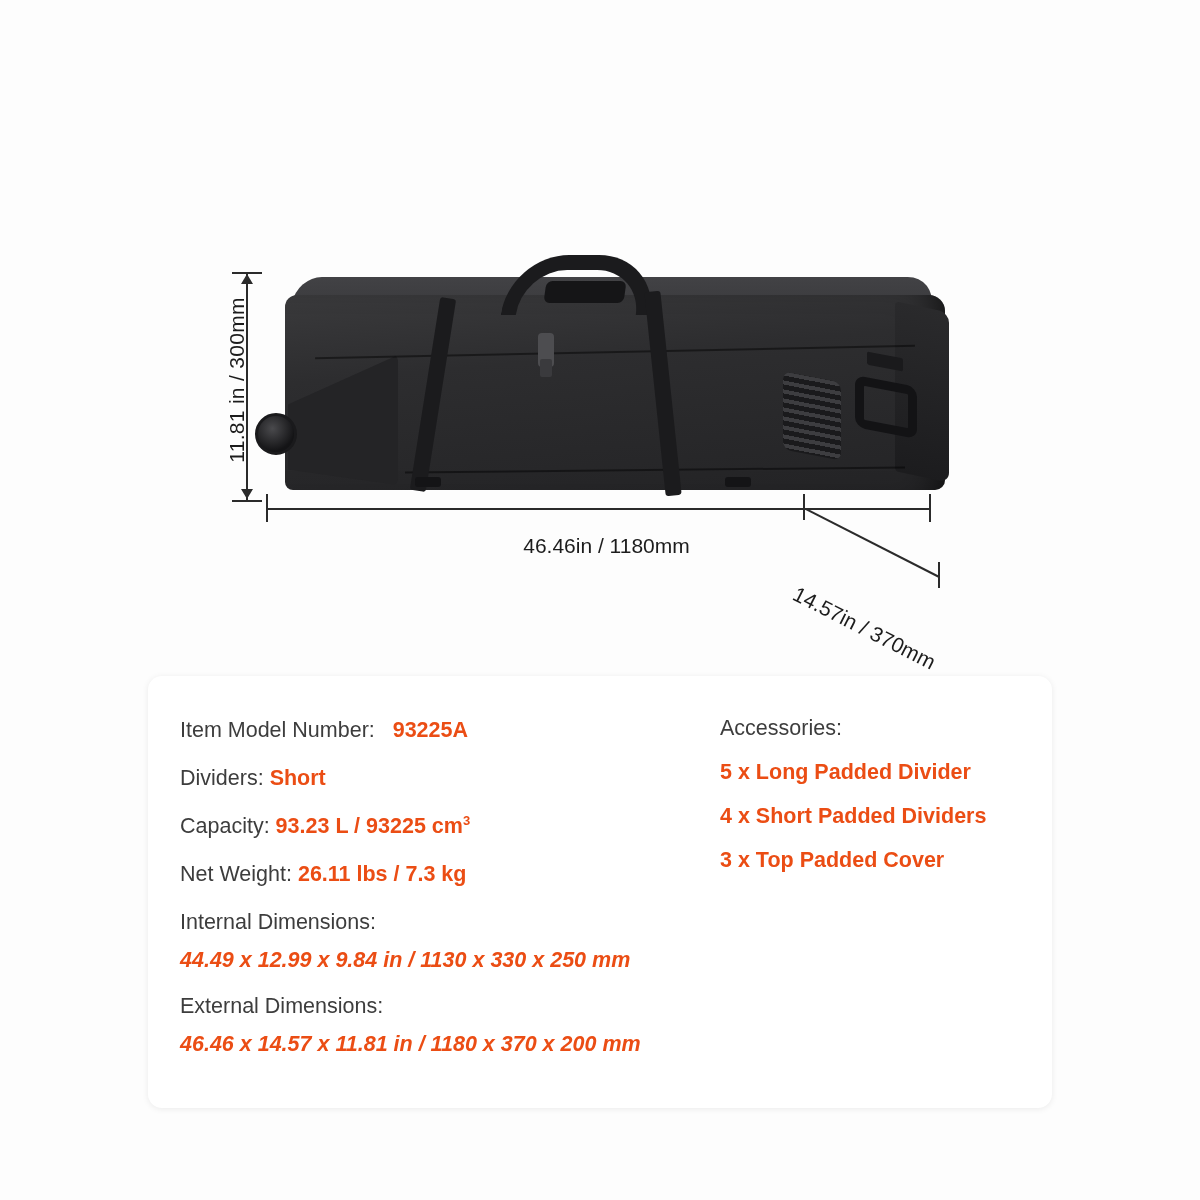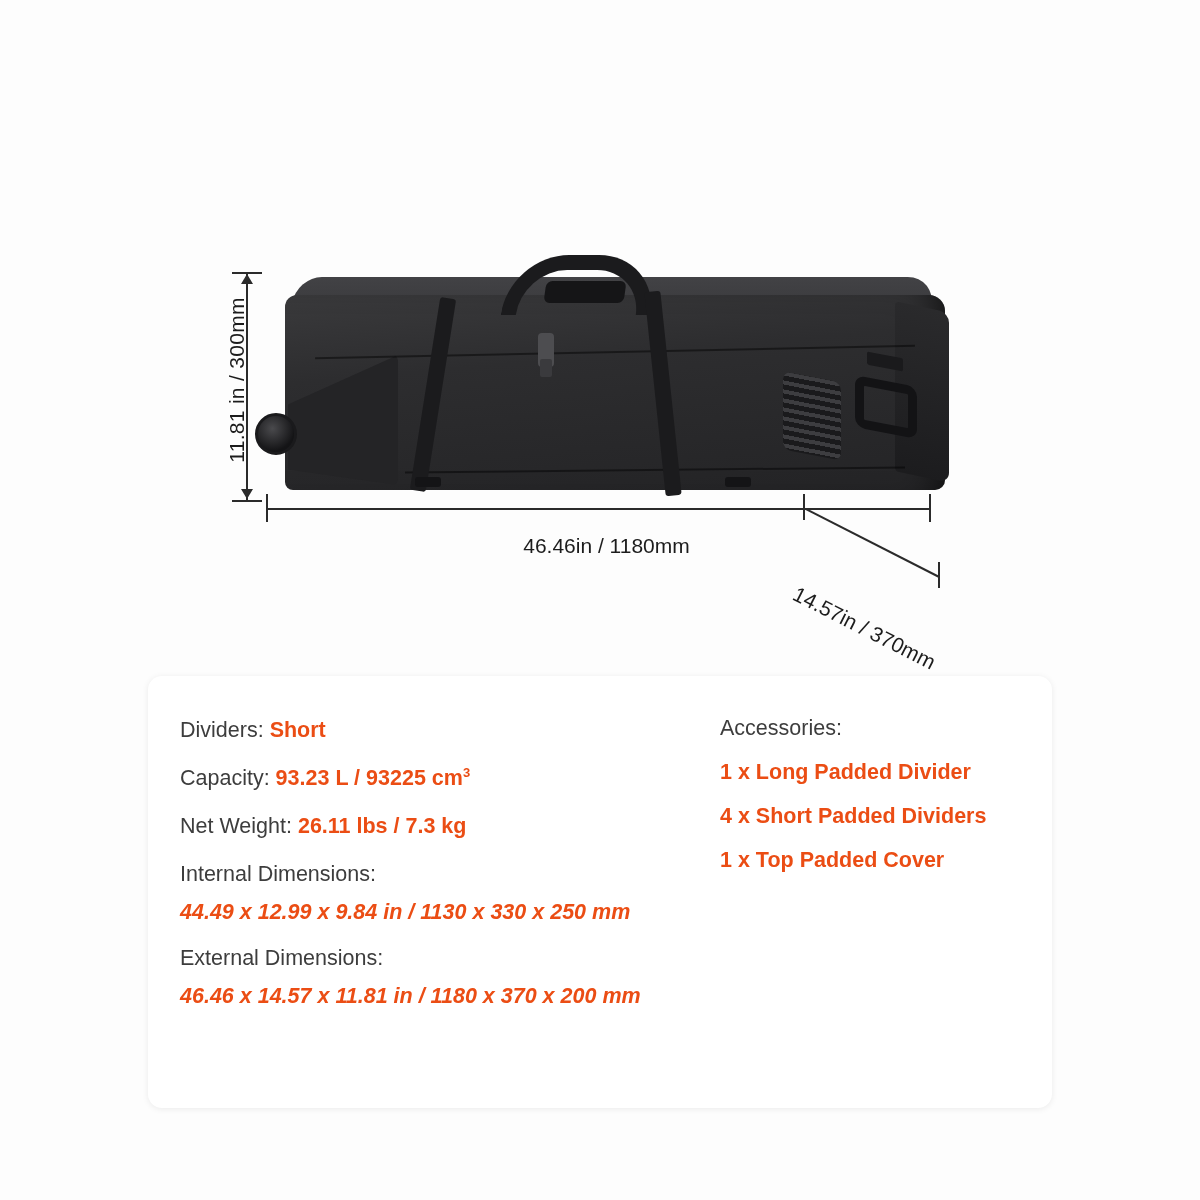--- a/index.html
+++ b/index.html
@@ -412,20 +412,25 @@
       <div class="cap-b"></div>
       <div class="label">14.57in / 370mm</div>
     </div>
   </div>
 
   <div class="spec-card">
     <div class="spec-cols">
 
       <div class="col-left">
 
+        <div class="spec-line">
+          <span>Item Model Number:</span>
+          &nbsp;
+          <span class="val">93225A</span>
+        </div>
 
         <div class="spec-line">
           <span>Dividers:</span>
           <span class="val">Short</span>
         </div>
 
         <div class="spec-line">
           <span>Capacity:</span>
           <span class="val">93.23 L / 93225 cm</span><sup class="val">3</sup>
         </div>
@@ -441,21 +446,21 @@
         <div class="spec-block-val">44.49 x 12.99 x 9.84 in / 1130 x 330 x 250 mm</div>
 
         <div class="spec-line">
           <span class="lbl-only">External Dimensions:</span>
         </div>
         <div class="spec-block-val">46.46 x 14.57 x 11.81 in / 1180 x 370 x 200 mm</div>
       </div>
 
       <div class="col-right">
         <div class="acc-title">Accessories:</div>
-        <div class="acc-item">1 x Long Padded Divider</div>
+        <div class="acc-item">5 x Long Padded Divider</div>
         <div class="acc-item">4 x Short Padded Dividers</div>
-        <div class="acc-item">1 x Top Padded Cover</div>
+        <div class="acc-item">3 x Top Padded Cover</div>
       </div>
 
     </div>
   </div>
 
 </div>
 
 </body></html>

